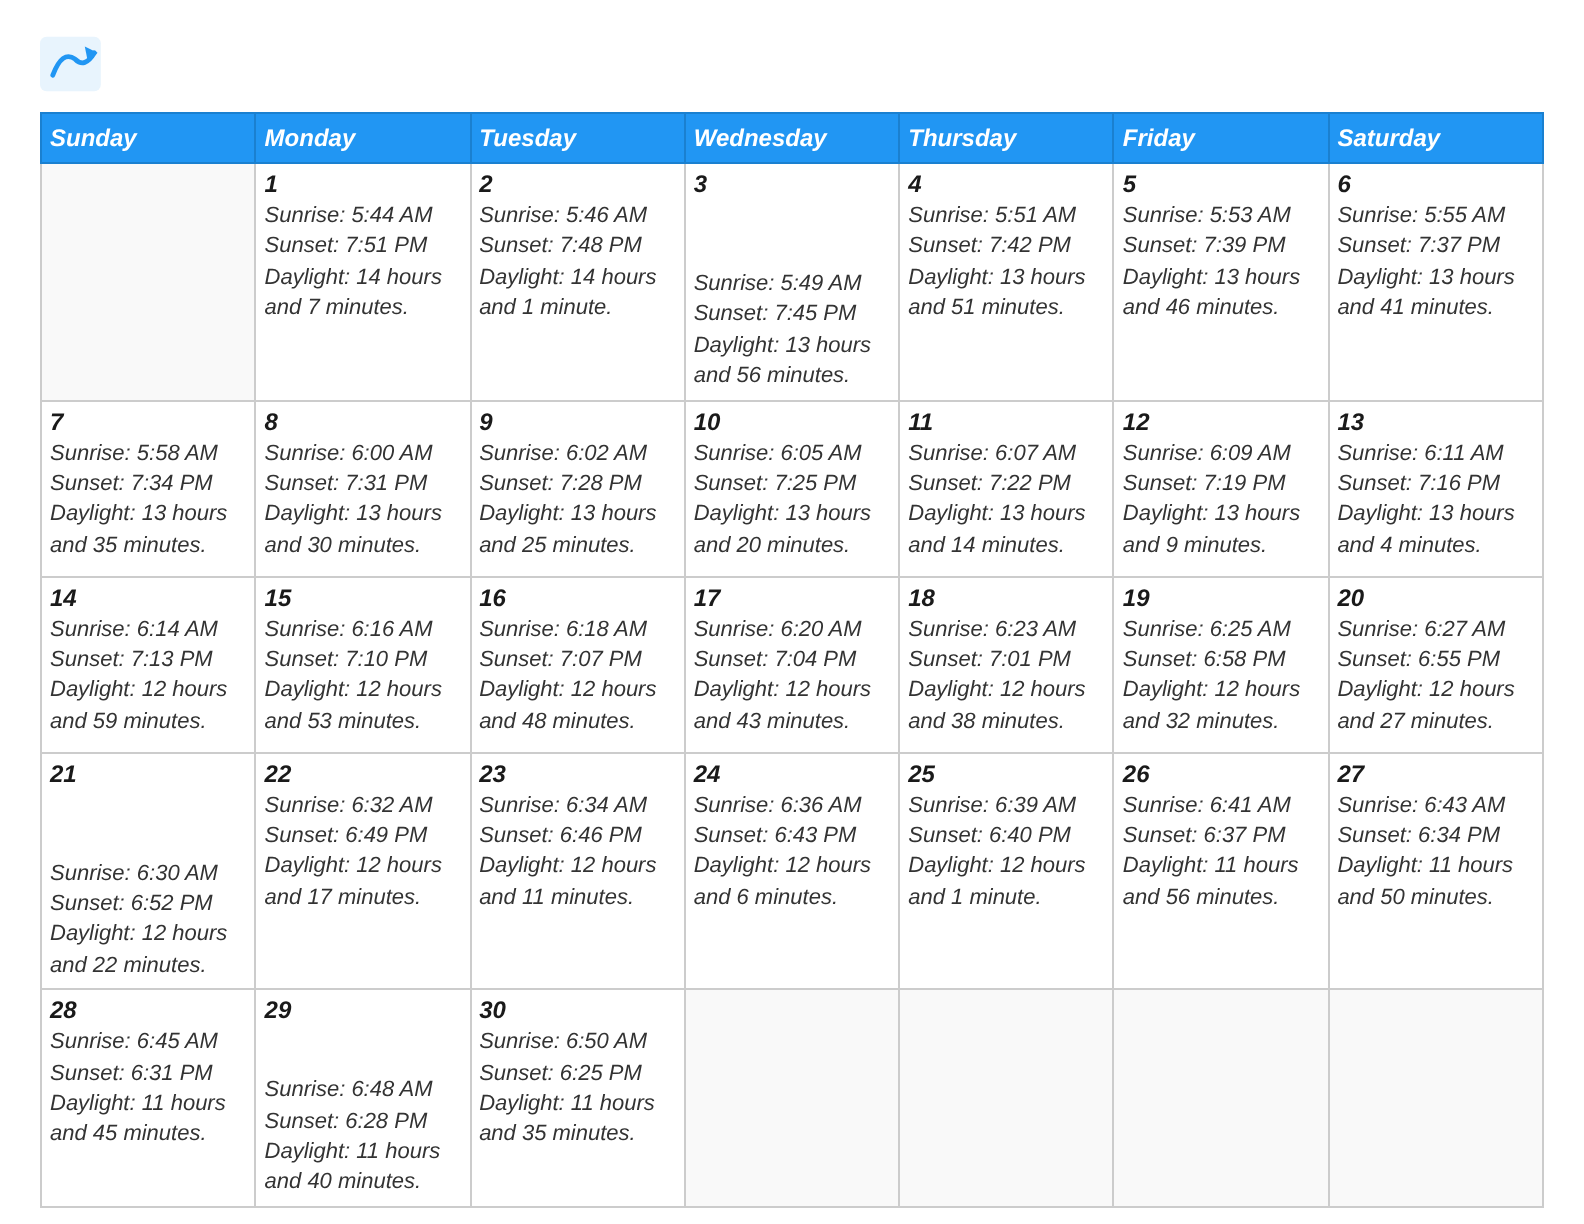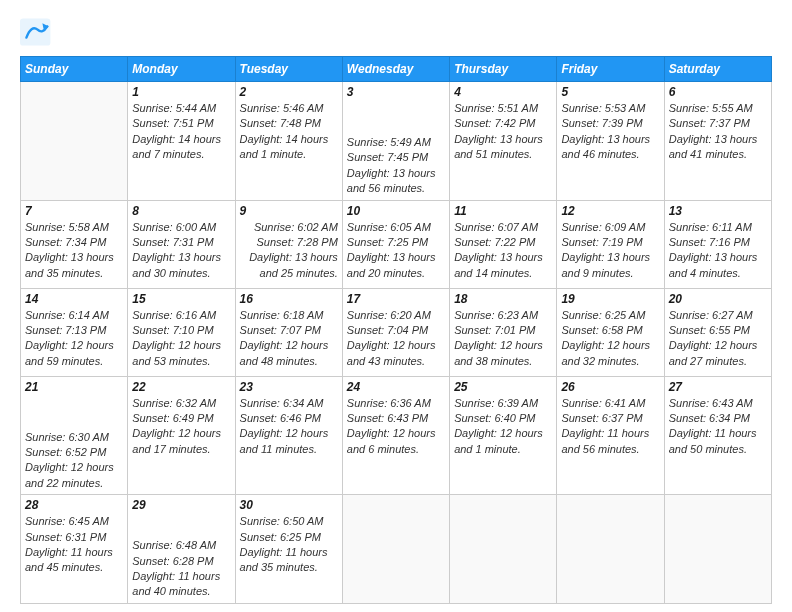--- a/index.html
+++ b/index.html
@@ -185,21 +185,21 @@
           </td>
           <td>
             <span class="day-num">8</span>
             <div class="day-info" style="white-space: pre-line;">Sunrise: 6:00 AM
 Sunset: 7:31 PM
 Daylight: 13 hours
 and 30 minutes.</div>
           </td>
           <td>
             <span class="day-num">9</span>
-            <div class="day-info" style="white-space: pre-line; text-align: right;">Sunrise: 6:02 AM
+            <div class="day-info" style="white-space: pre-line;">Sunrise: 6:02 AM
 Sunset: 7:28 PM
 Daylight: 13 hours
 and 25 minutes.</div>
           </td>
           <td>
             <span class="day-num">10</span>
             <div class="day-info" style="white-space: pre-line;">Sunrise: 6:05 AM
 Sunset: 7:25 PM
 Daylight: 13 hours
 and 20 minutes.</div>

